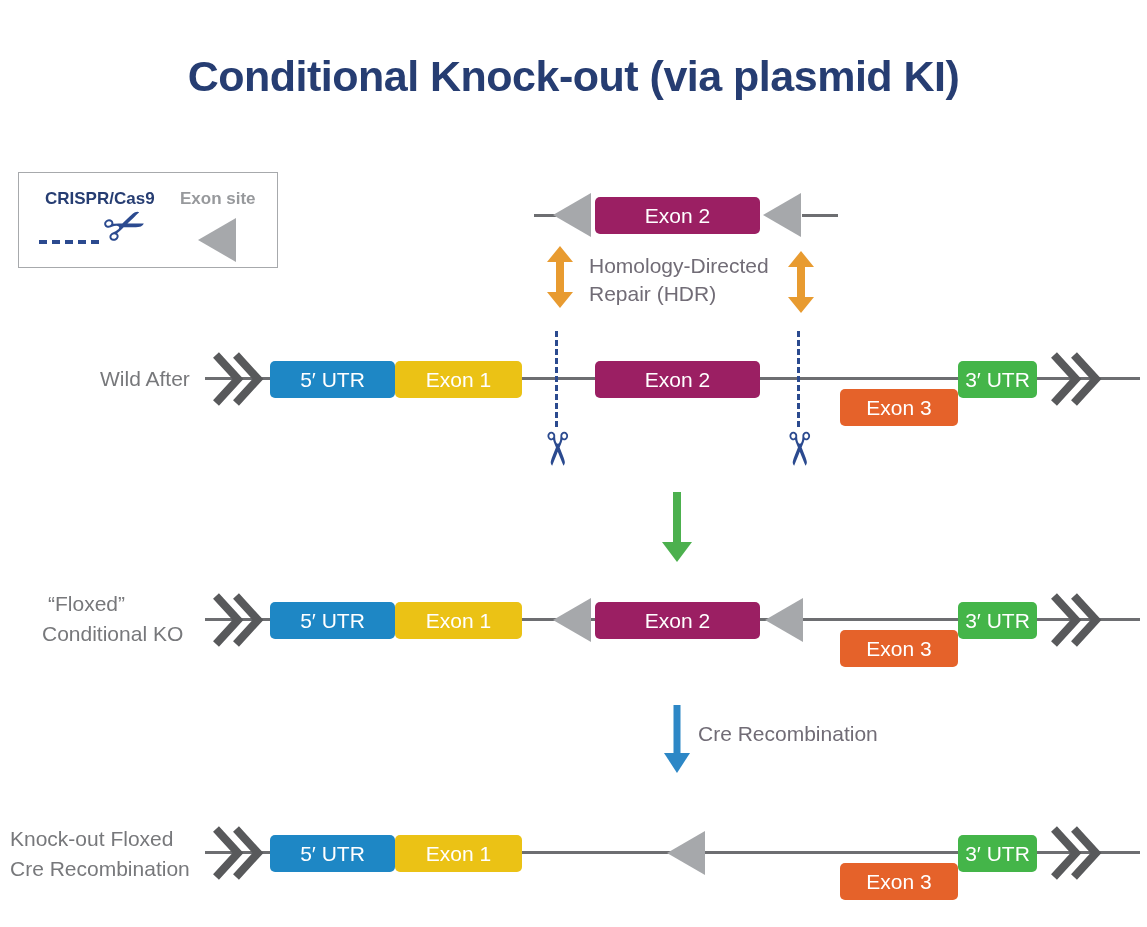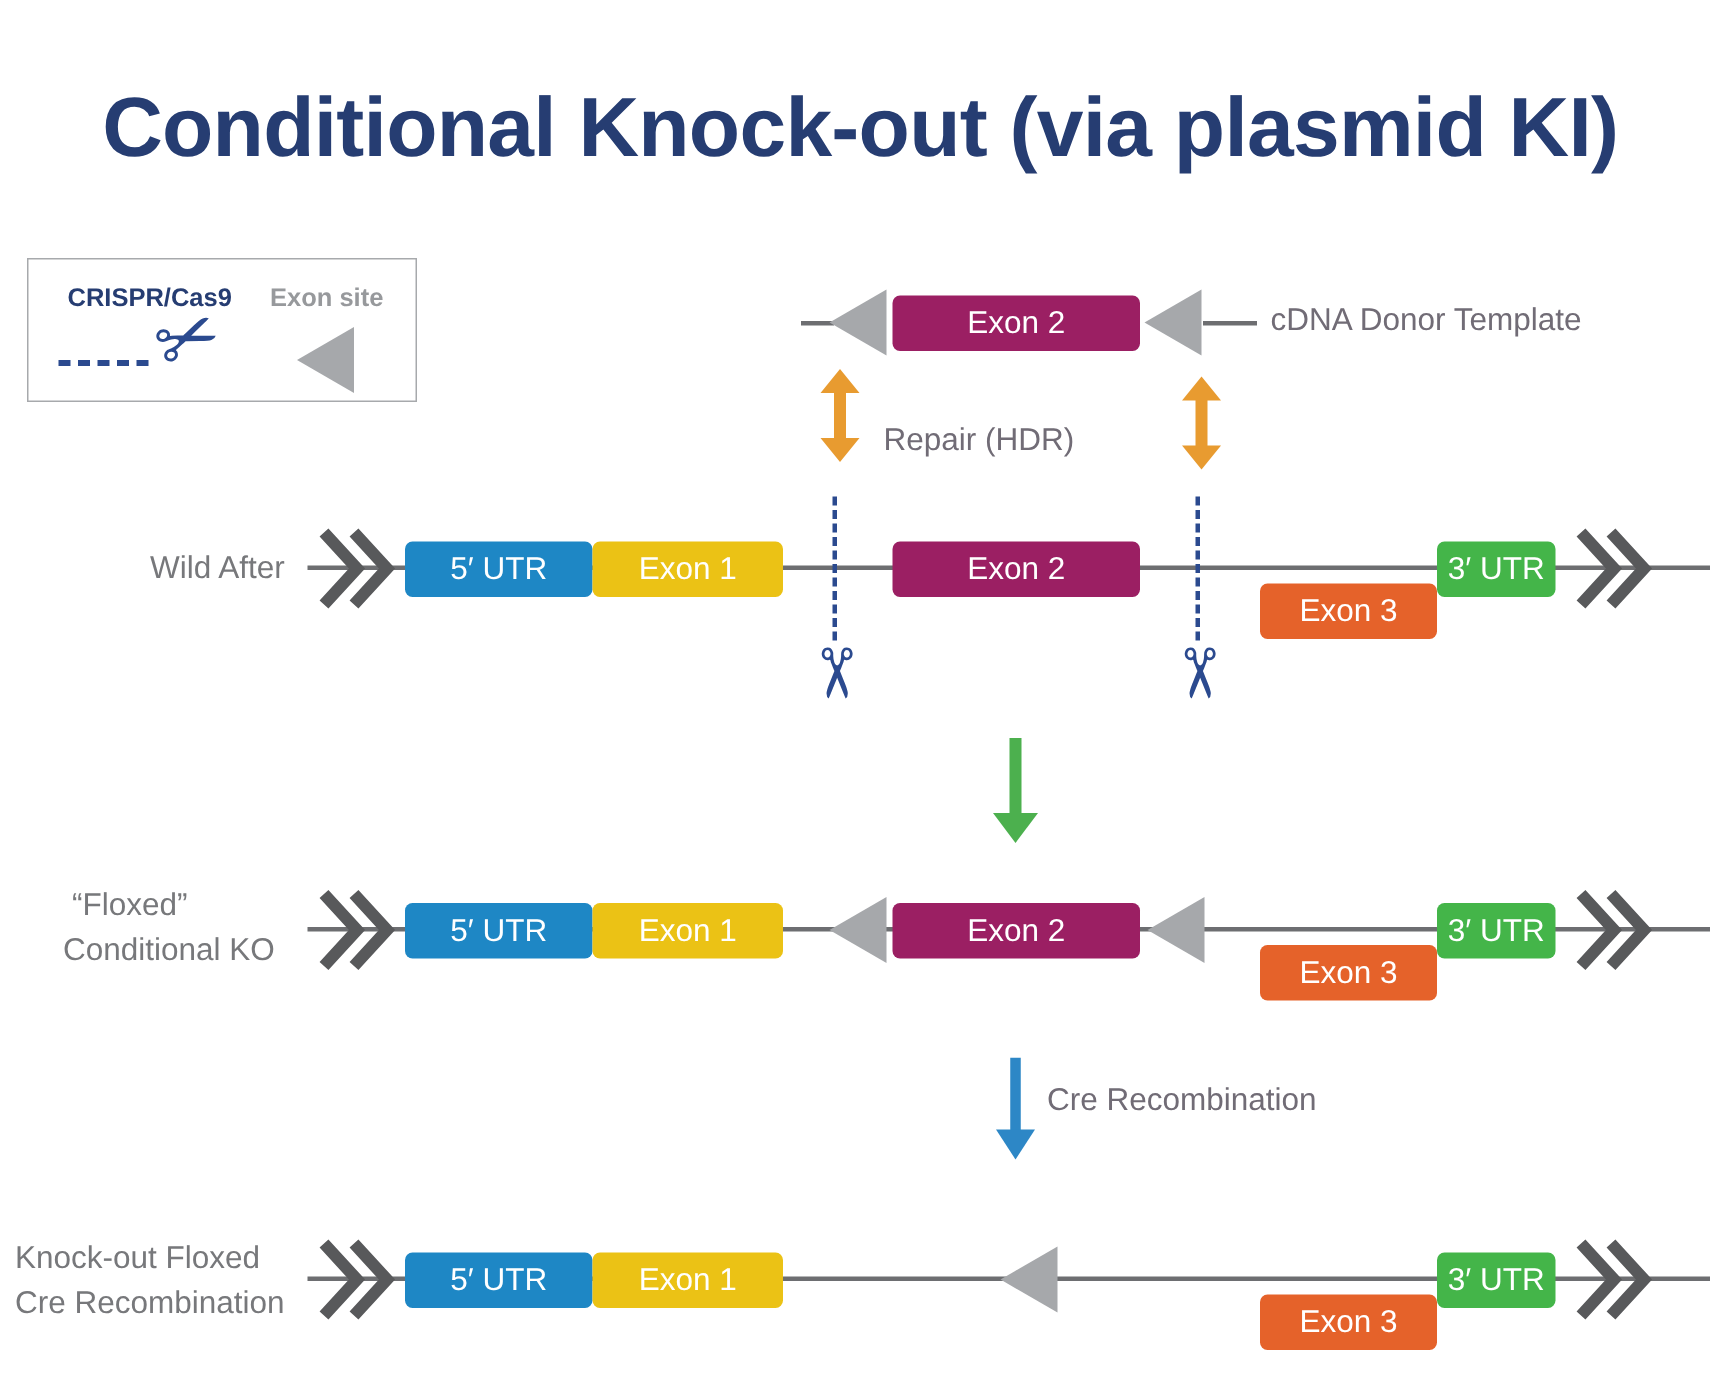--- a/index.html
+++ b/index.html
@@ -7,21 +7,21 @@
     --line:#6D6E71; --chevron:#58595B; --triangle:#A6A8AB; --navy:#263D72; --navy-bright:#2B4A8F;
     --label-gray:#77787B; --annotation-gray:#716C76; --loxp-gray:#97999C; --legend-border:#A7A9AC;
     --arrow-green:#4CB04E; --arrow-blue:#2D87C6; --arrow-orange:#E89B30;
   }
   *{box-sizing:border-box;margin:0;padding:0;}
   html,body{background:#fff;}
   body{font-family:"Liberation Sans",sans-serif;}
   .canvas{position:relative;width:1147px;height:927px;background:#ffffff;overflow:hidden;}
 
   .title{position:absolute;left:0;top:52px;width:100%;text-align:center;
-         font-size:56px;font-weight:bold;letter-spacing:-0.5px;color:var(--navy);}
+         font-size:43px;font-weight:bold;letter-spacing:-0.5px;color:var(--navy);}
 
   
   .legend-box{position:absolute;left:18px;top:172px;width:260px;height:96px;
               border:1.5px solid var(--legend-border);background:#fff;}
   .legend-crispr{position:absolute;left:26px;top:16px;font-size:17px;font-weight:bold;color:var(--navy);}
   .legend-loxp{position:absolute;left:161px;top:16px;font-size:17px;font-weight:bold;color:var(--loxp-gray);}
   .legend-dash{position:absolute;left:20px;top:67px;width:60px;height:0;border-top:4px dashed var(--navy-bright);}
   .legend-scissors{position:absolute;left:64px;top:24px;width:84px;text-align:center;
                    font-size:50px;color:var(--navy-bright);transform:rotate(-22deg);}
   .legend-tri{position:absolute;left:179px;top:45px;}
@@ -59,32 +59,32 @@
     <div class="legend-dash"></div>
     <div class="legend-scissors">✂</div>
     <div class="legend-tri tri-left"></div>
   </div>
 
   <div class="row-line" style="left:534px;top:213.5px;width:22px;"></div>
   <div class="row-line" style="left:802px;top:213.5px;width:36px;"></div>
   <div class="abs tri-left" style="left:553px;top:193px;"></div>
   <div class="gene-box bg-magenta" style="left:595px;top:197px;width:165px;">Exon 2</div>
   <div class="abs tri-left" style="left:763px;top:193px;"></div>
-  <div class="annotation" style="left:847px;top:202px;">cDNA Donor Template</div>
 
   <svg class="arrow-svg" style="left:545px;top:246px;" width="30" height="62" viewBox="0 0 30 62">
     <polygon class="fill-orange" points="15,0 2,16 28,16"></polygon>
     <rect class="fill-orange" x="11" y="13" width="8" height="36"></rect>
     <polygon class="fill-orange" points="15,62 2,46 28,46"></polygon>
   </svg>
   <svg class="arrow-svg" style="left:786px;top:250px;" width="30" height="64" viewBox="0 0 30 62">
     <polygon class="fill-orange" points="15,0 2,16 28,16"></polygon>
     <rect class="fill-orange" x="11" y="13" width="8" height="36"></rect>
     <polygon class="fill-orange" points="15,62 2,46 28,46"></polygon>
   </svg>
+  <div class="annotation" style="left:589px;top:254px;">Homology-Directed</div>
   <div class="annotation" style="left:589px;top:282px;">Repair (HDR)</div>
 
   <div class="row-label" style="left:100px;top:367px;">Wild After</div>
   <div class="row-line" style="left:205px;top:377px;width:935px;"></div>
   <svg class="chev" style="left:212px;top:351px;" width="52" height="56" viewBox="0 0 52 56">
     <polyline points="4,4 26,28 4,52"></polyline>
       <polyline points="24,4 46,28 24,52"></polyline>
   </svg>
   <svg class="chev" style="left:1050px;top:351px;" width="52" height="56" viewBox="0 0 52 56">
     <polyline points="4,4 26,28 4,52"></polyline>

